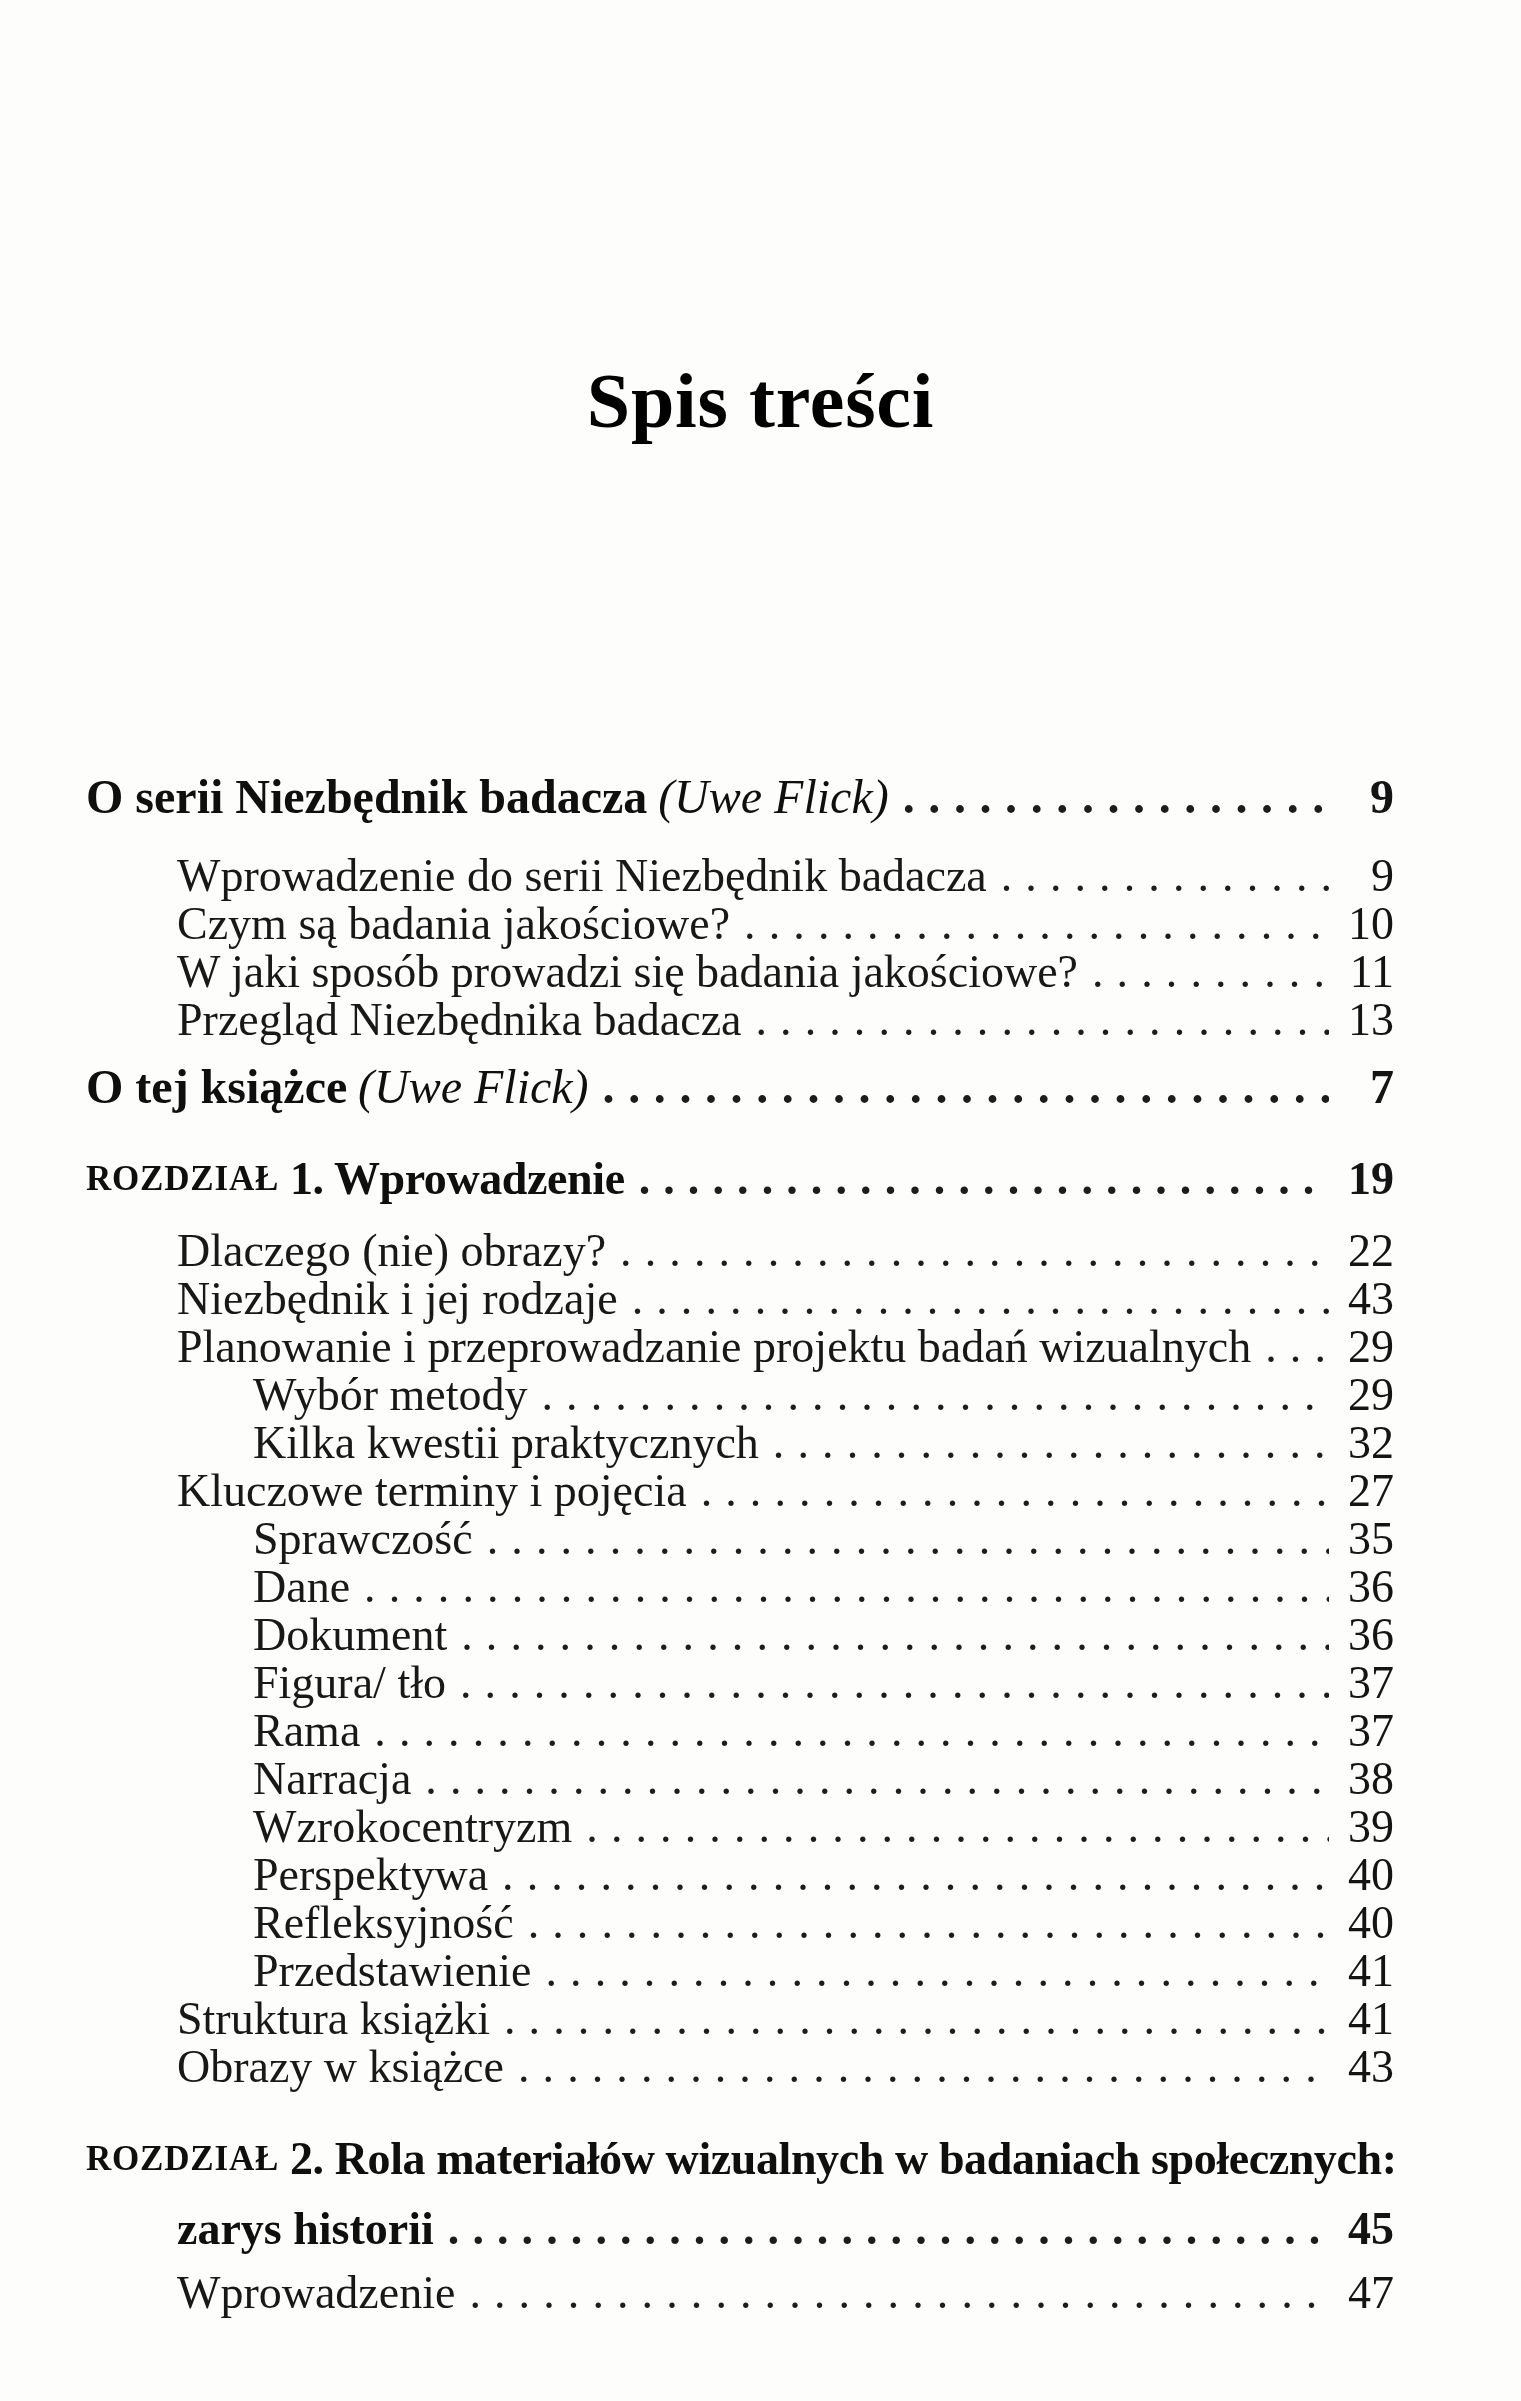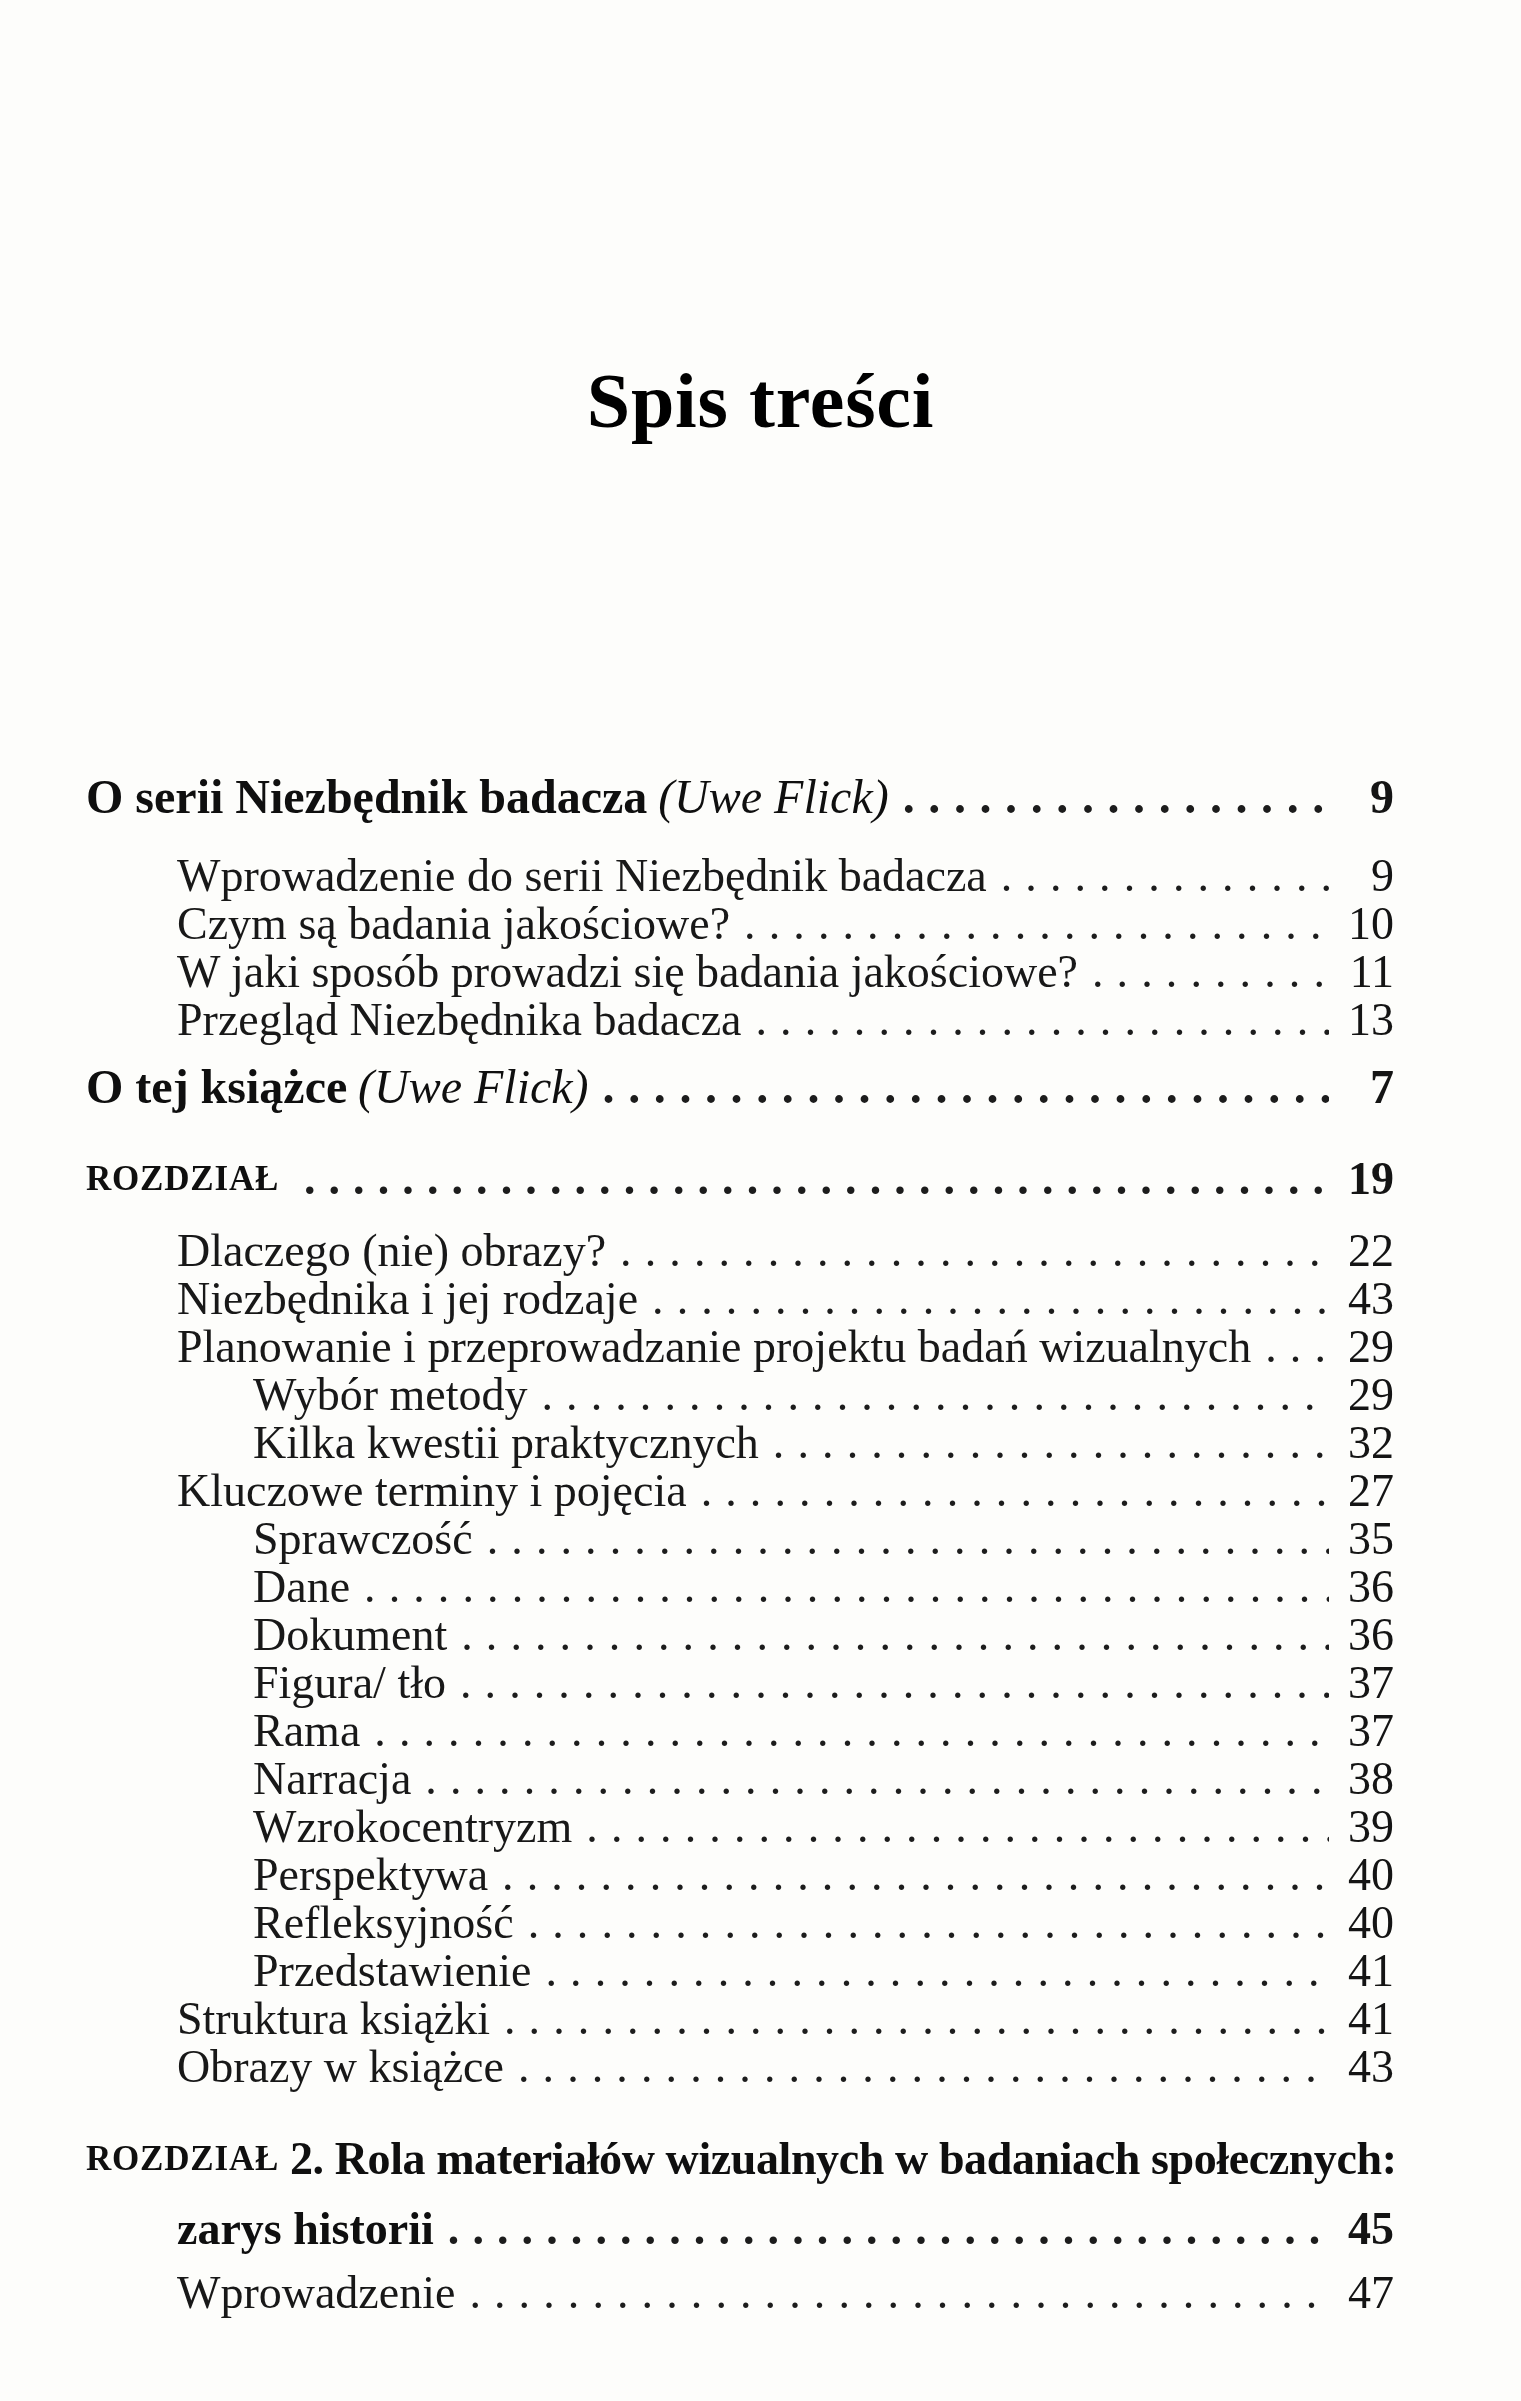--- a/index.html
+++ b/index.html
@@ -109,34 +109,35 @@
   </div>
       <div class="row section">
 
     <span class="label">O tej książce</span>
     <span class="italic">(Uwe Flick)</span>
     <span class="leader">. . . . . . . . . . . . . . . . . . . . . . . . . . . . . . . . . . . . . . . . . . . . . . . . . . . . . . . . . . . . . . . . . . . . . . . . . . . . . . . . . . . . . . . . . . . . . . . . . . . . . . . . . . . . . . </span>
     <span class="pagenum">7</span>
   </div>
       <div class="row chapter">
     <span class="prefix">ROZDZIAŁ</span>
+    <span class="label">1. Wprowadzenie</span>
 
     <span class="leader">. . . . . . . . . . . . . . . . . . . . . . . . . . . . . . . . . . . . . . . . . . . . . . . . . . . . . . . . . . . . . . . . . . . . . . . . . . . . . . . . . . . . . . . . . . . . . . . . . . . . . . . . . . . . . . </span>
     <span class="pagenum">19</span>
   </div>
       <div class="row sub">
 
     <span class="label">Dlaczego (nie) obrazy?</span>
 
     <span class="leader">. . . . . . . . . . . . . . . . . . . . . . . . . . . . . . . . . . . . . . . . . . . . . . . . . . . . . . . . . . . . . . . . . . . . . . . . . . . . . . . . . . . . . . . . . . . . . . . . . . . . . . . . . . . . . . </span>
     <span class="pagenum">22</span>
   </div>
       <div class="row sub">
 
-    <span class="label">Niezbędnika i jej rodzaje</span>
+    <span class="label">Niezbędnik i jej rodzaje</span>
 
     <span class="leader">. . . . . . . . . . . . . . . . . . . . . . . . . . . . . . . . . . . . . . . . . . . . . . . . . . . . . . . . . . . . . . . . . . . . . . . . . . . . . . . . . . . . . . . . . . . . . . . . . . . . . . . . . . . . . . </span>
     <span class="pagenum">43</span>
   </div>
       <div class="row sub">
 
     <span class="label">Planowanie i przeprowadzanie projektu badań wizualnych</span>
 
     <span class="leader">. . . . . . . . . . . . . . . . . . . . . . . . . . . . . . . . . . . . . . . . . . . . . . . . . . . . . . . . . . . . . . . . . . . . . . . . . . . . . . . . . . . . . . . . . . . . . . . . . . . . . . . . . . . . . . </span>
     <span class="pagenum">29</span>

